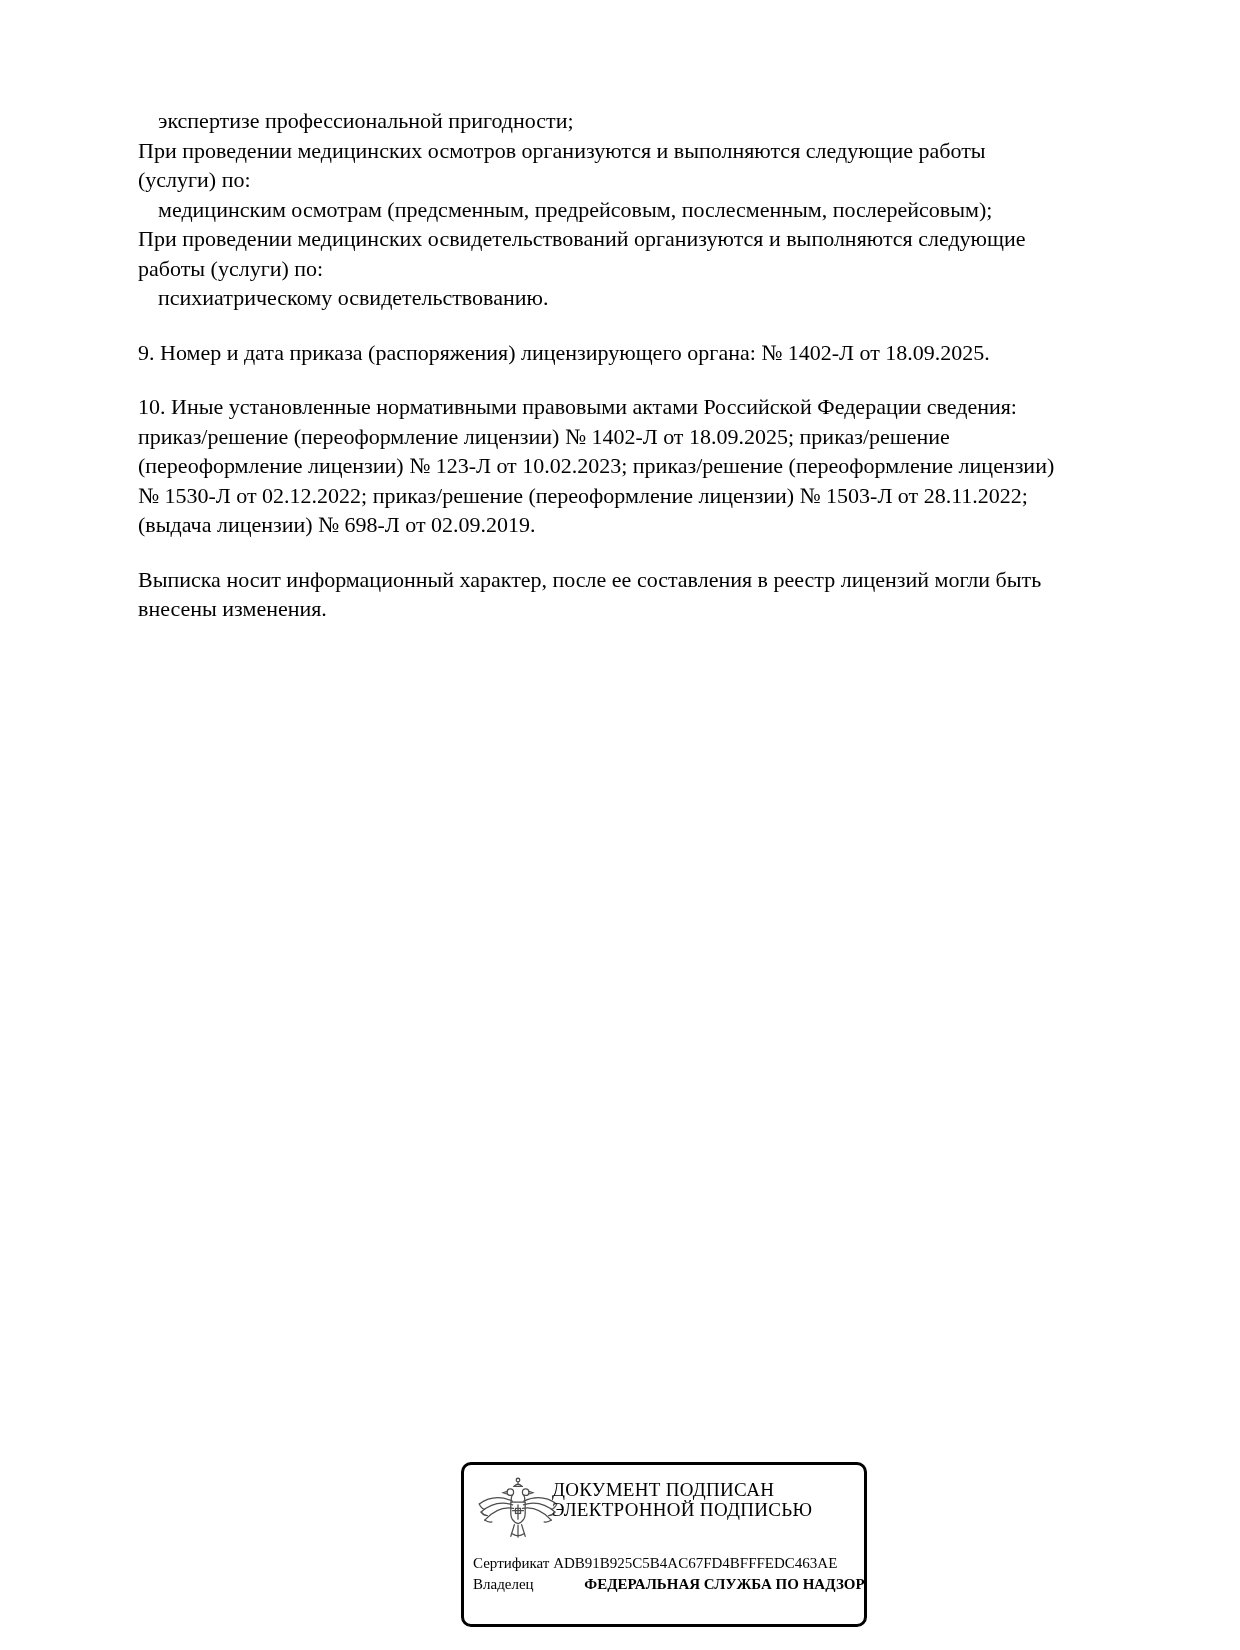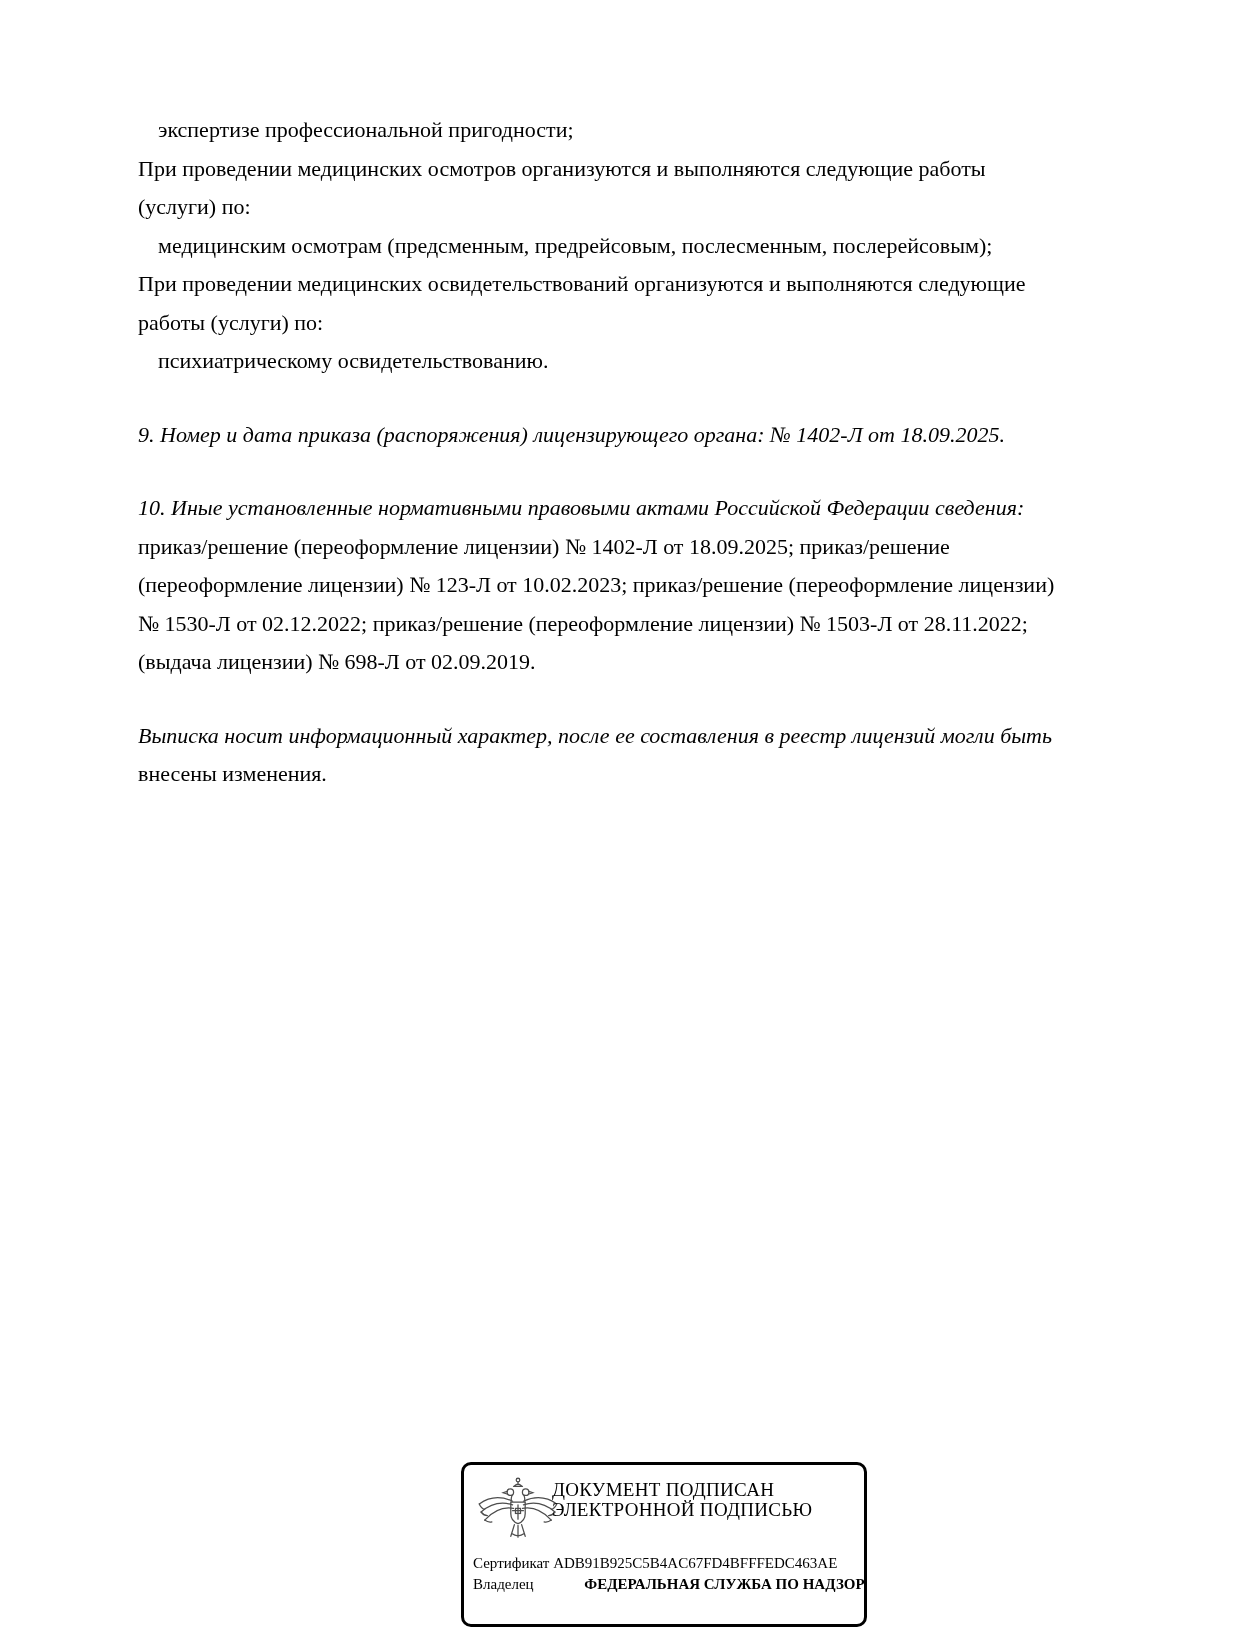--- a/index.html
+++ b/index.html
@@ -15,23 +15,23 @@
   
   .doc-text{
     position:absolute;
     left:138px;
     top:106px;
     width:1060px;
     font-size:22px;
     line-height:29.5px;
     color:#000000;
   }
-  .line{white-space:pre;margin-top:9px;}
+  .line{white-space:pre;}
   .line.indent{padding-left:20px;}
-  .line.gap{margin-top:44px;font-style:italic;}
+  .line.gap{margin-top:25px;}
   
   .stamp{
     position:absolute;
     left:461px;
     top:1462px;
     width:406px;
     height:165px;
     box-sizing:border-box;
     border:3px solid #000000;
     border-radius:10px;

